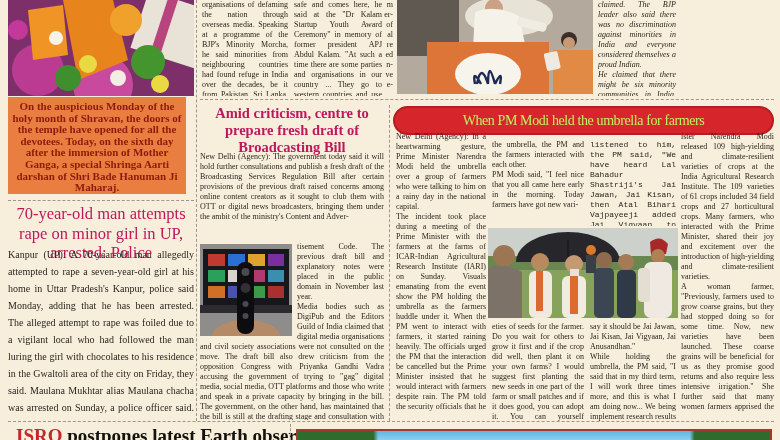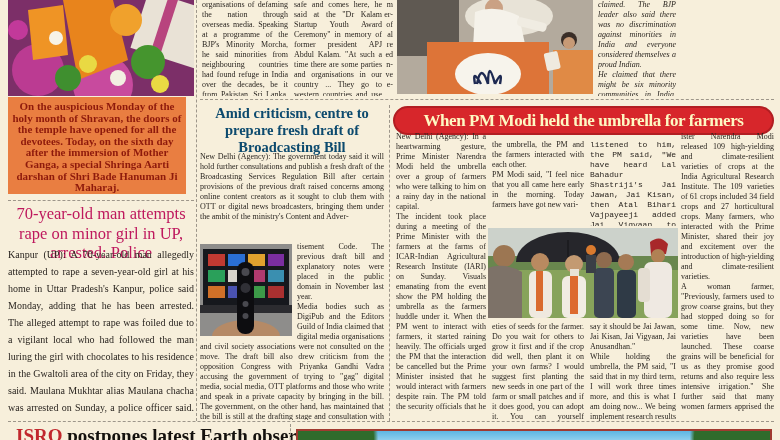--- a/index.html
+++ b/index.html
@@ -34,32 +34,32 @@
   .strip-col{top:0; height:96px;}
   #minority-col1{left:202px; width:86px;}
   #minority-col2{left:294px; width:88px;}
   #minority-sliver{left:380px; width:13px; text-align:right;}
   #podium-photo{left:397px; top:0; width:196px; height:94px;}
   #minority-col3{left:598px; width:78px;font-style:italic;}
   #minority-col4{left:681px; width:97px;}
   
   #bc-headline{
     left:200px; top:105px; width:184px; font-size:14.5px; line-height:17px;
-    font-weight:bold; text-align:center; color:#0c4a6e;
+    font-weight:bold; text-align:center; color:#be185d;
   }
   #bc-body{left:200px; top:142px; width:184px; height:278px;}
   #bc-body .float-photo{float:left; width:92px; height:102px; margin:2px 5px 2px 0;}
   
   #modi-headline-bar{
     left:393px; top:106px; width:381px; height:29px; background:#d7262b;
     border:2px solid #b21e22; border-radius:16px; box-sizing:border-box;
     display:flex; align-items:center; justify-content:center;
   }
   #modi-headline-bar span{
-    color:#fef9c3; font-weight:bold; font-size:17px; letter-spacing:-0.4px;
+    color:#bef264; font-weight:normal; font-size:14px; letter-spacing:-0.4px;
     white-space:nowrap;
   }
   .modi-col{top:132px; height:281px;}
   #modi-col1{left:396px; width:90px;}
   #modi-col2a{left:492px; top:140px; width:92px; height:86px;}
   #modi-col3a{left:590px; top:140px; width:86px; height:86px;font-family:Liberation Mono, monospace;}
   #umbrella-photo{left:488px; top:228px; width:190px; height:90px;}
   #modi-col2b{left:492px; top:322px; width:92px; height:99px;}
   #modi-col3b{left:590px; top:322px; width:86px; height:99px;}
   #modi-col4{left:681px; width:93px;}

